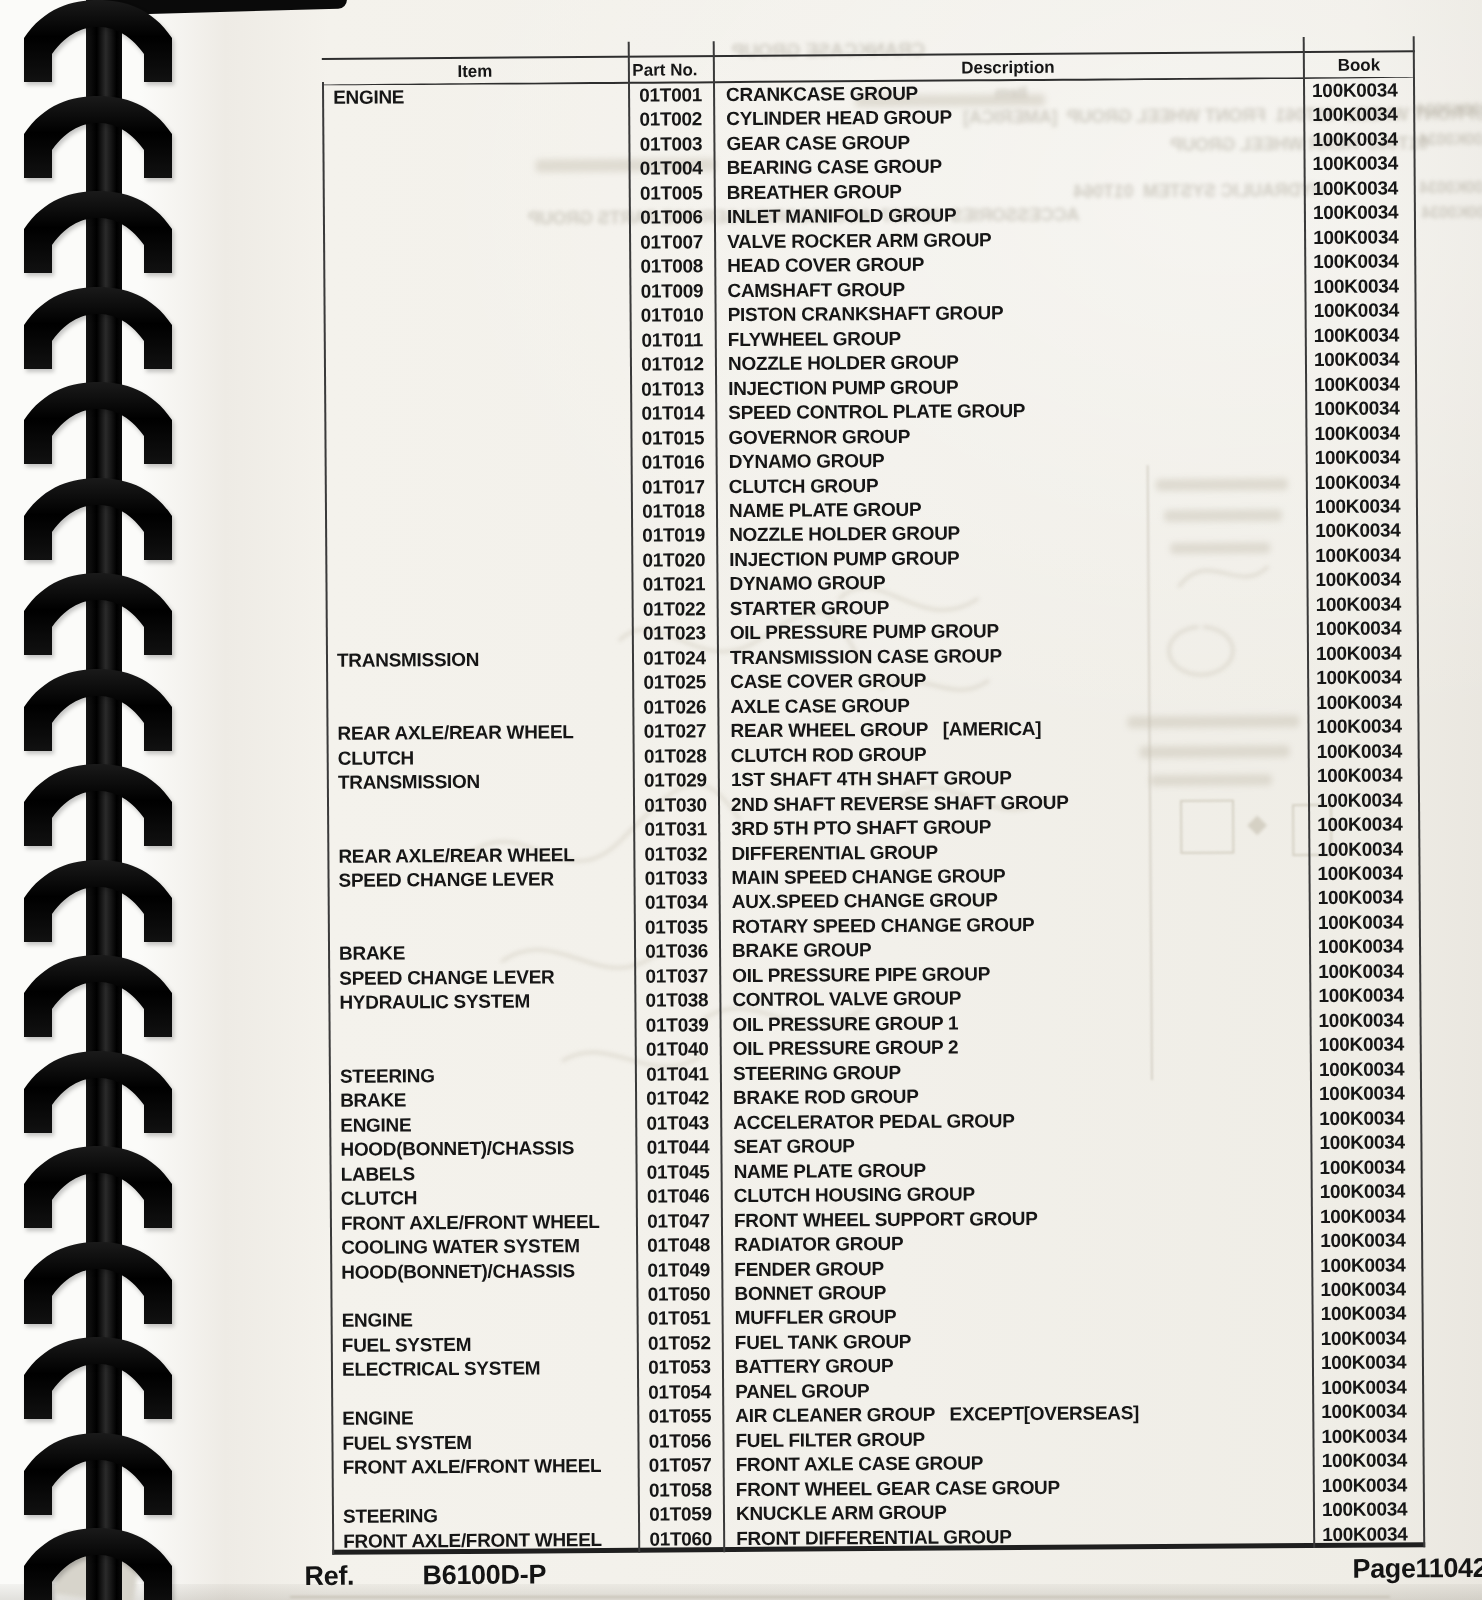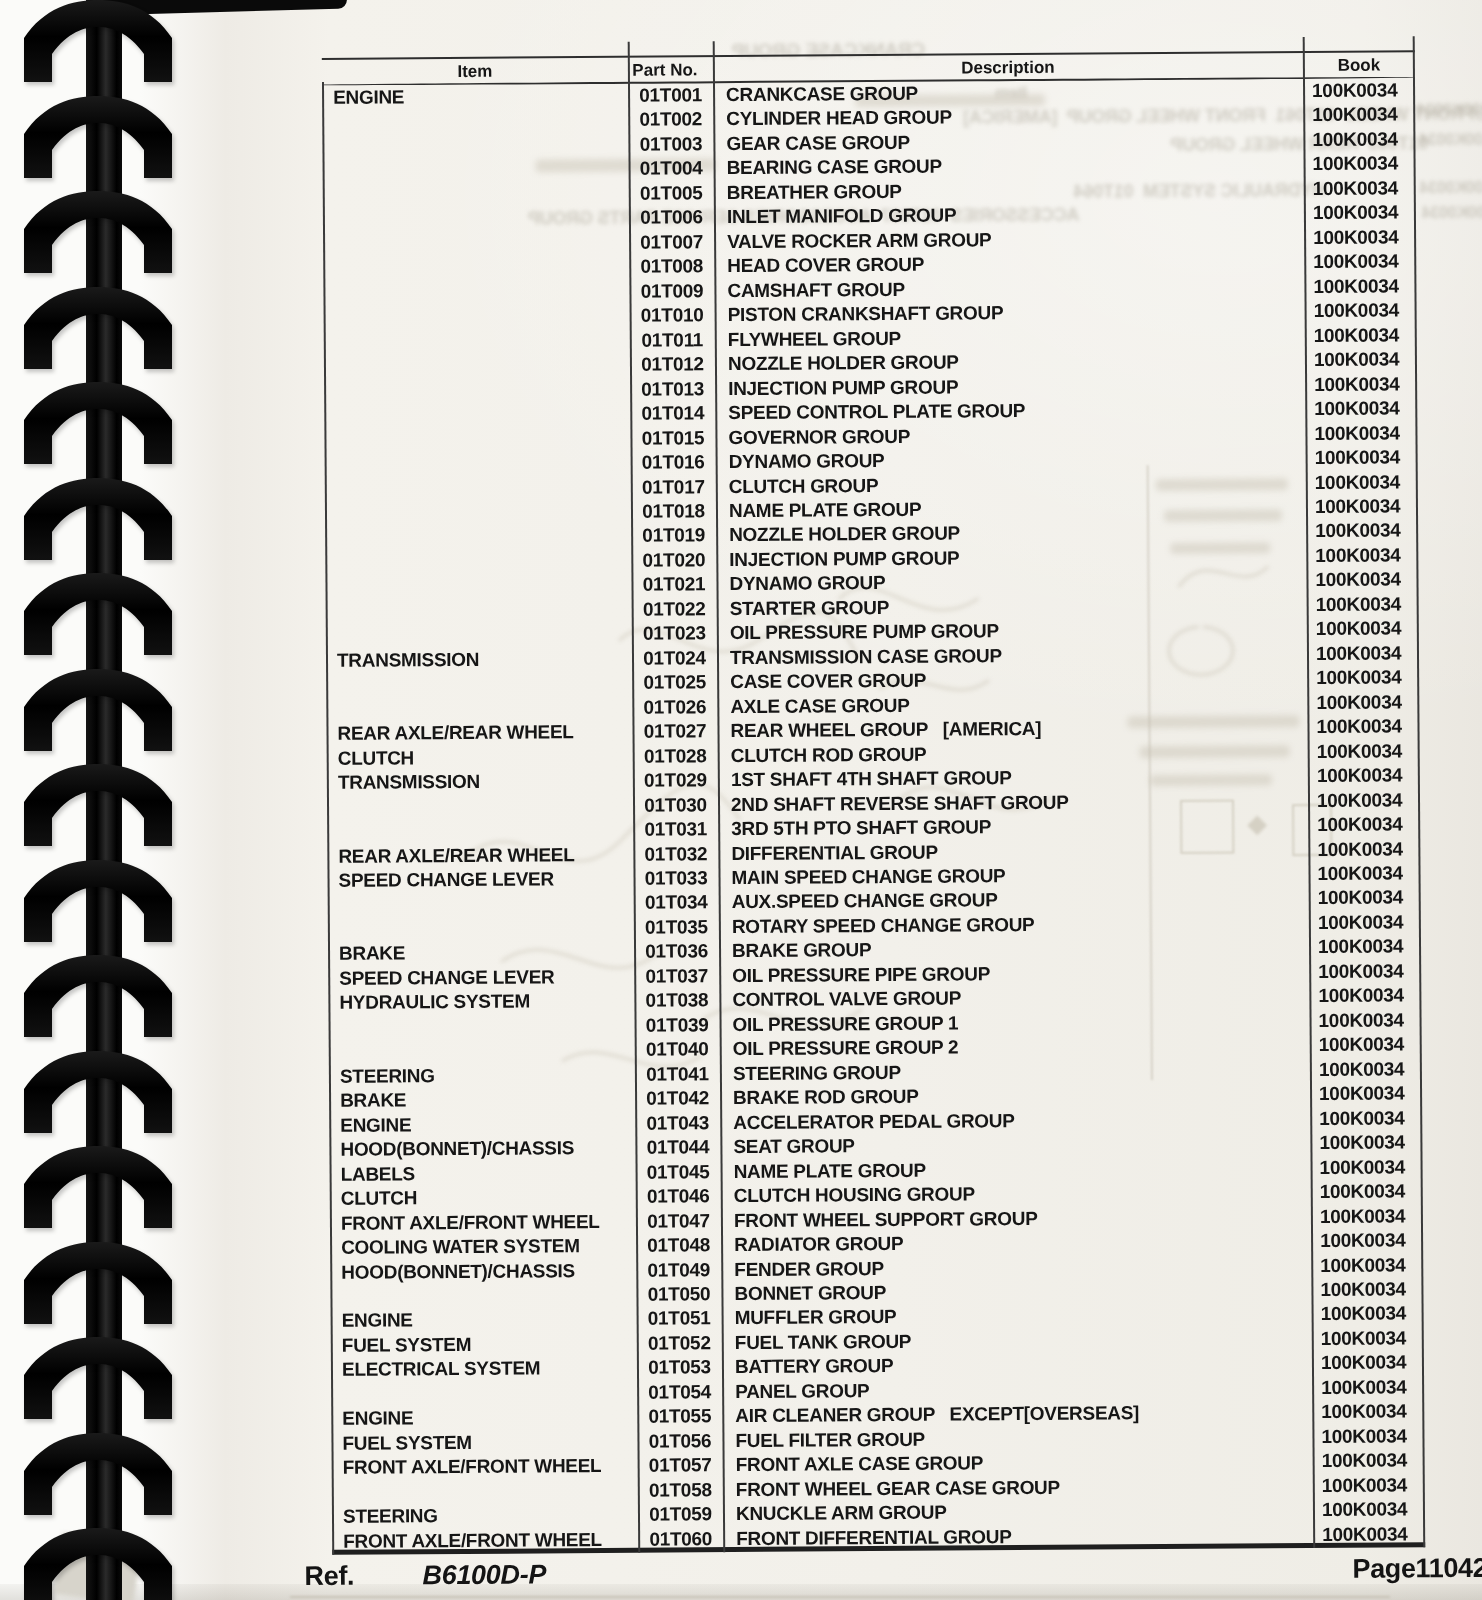--- a/index.html
+++ b/index.html
@@ -43,21 +43,21 @@
   .row{position:relative;height:24.48px;font-weight:700;font-size:19px;letter-spacing:-.3px;}
   .cell{position:absolute;top:0;height:100%;line-height:24.4px;white-space:pre;overflow:hidden;}
   .c-item{left:0;width:306px;padding-left:11px;box-sizing:border-box;}
   .c-part{left:306px;width:85px;text-align:center;}
   .c-desc{left:391px;width:590px;padding-left:13px;box-sizing:border-box;}
   .c-book{left:981px;width:112px;padding-left:9px;box-sizing:border-box;}
   
   .pfooter{position:absolute;left:0;top:1558px;width:100%;height:40px;color:#141414;
     font-weight:700;font-size:27px;letter-spacing:-.3px;}
   .f-ref-label{position:absolute;left:299px;}
-  .f-ref-value{position:absolute;left:417px;font-style:italic;}
+  .f-ref-value{position:absolute;left:417px;}
   .f-page-label{position:absolute;left:1316px;margin-left:31px;}
   .f-page-value{position:absolute;left:1410px;}
   
   .binding{position:absolute;left:0;top:0;width:260px;height:1600px;}
   .spine{position:absolute;left:86px;top:0;width:36px;height:1600px;
     background:linear-gradient(90deg,#151515,#000 30%,#2b2b2b 55%,#000 85%,#0a0a0a);}
   .tooth{position:absolute;left:16px;width:164px;height:88px;
     filter:drop-shadow(2px 3px 2px rgba(0,0,0,.22));}
   .top-blob{position:absolute;left:95px;top:-4px;width:252px;height:16px;background:#0a0a0a;
     border-radius:0 0 9px 9px;transform:rotate(-1.6deg);}

